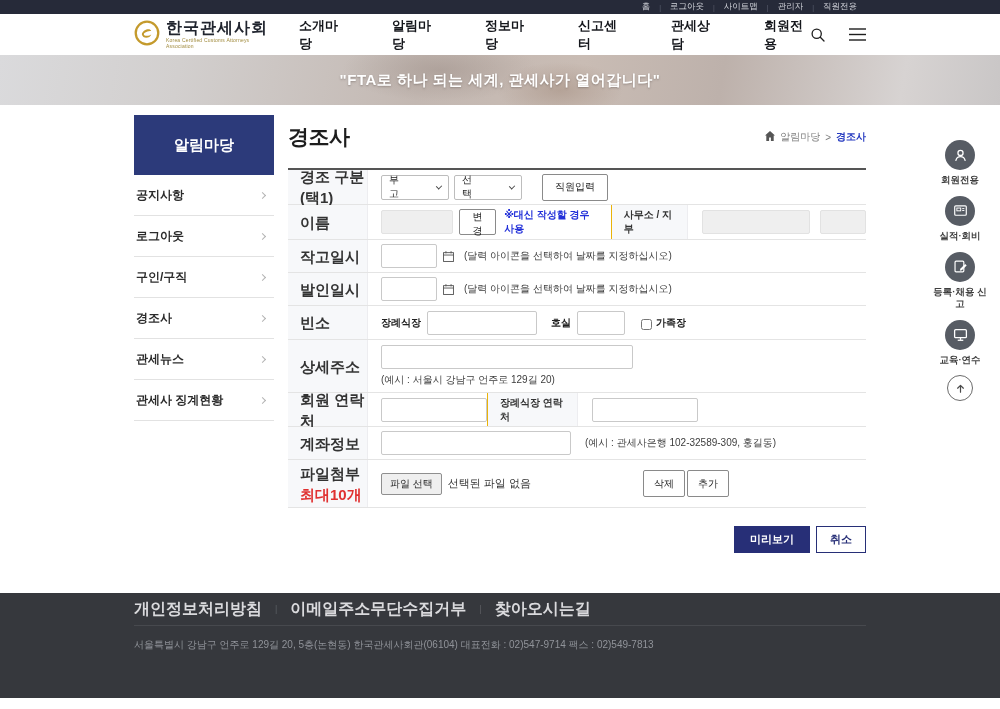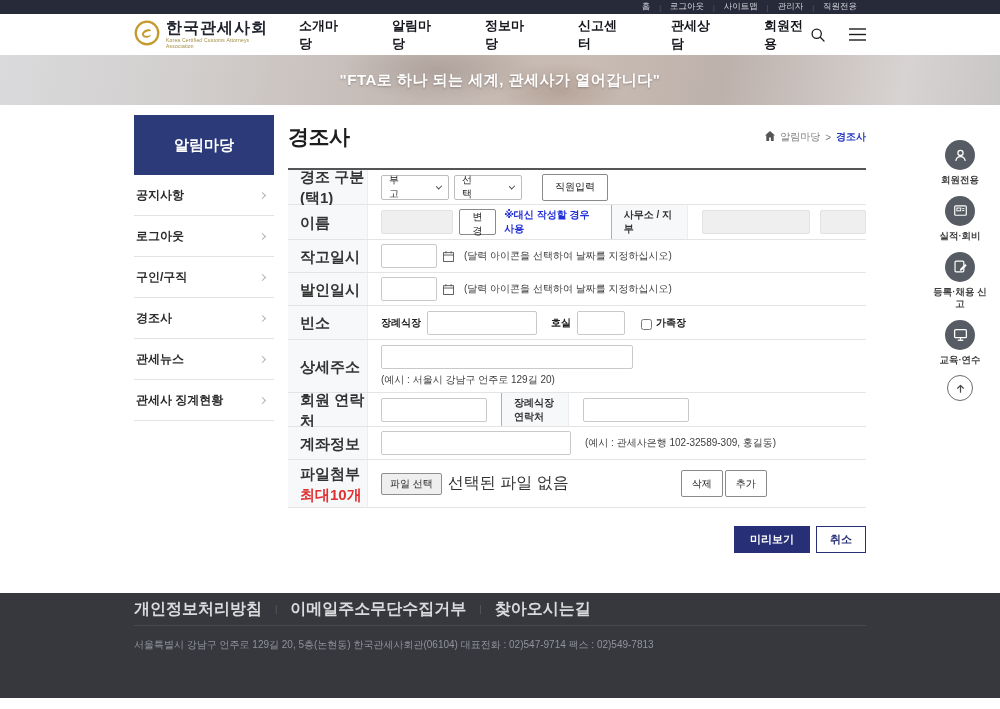--- a/index.html
+++ b/index.html
@@ -77,21 +77,21 @@
   .note-blue { color:#2230d9; font-size:10px; font-weight:bold; }
   .hint { font-size:10px; color:#3d3d3d; }
   .inline-lbl { font-size:10px; color:#222; font-weight:bold; }
   .subcell { align-self:stretch; background:#f7f8fa; border-left:1px solid #eab308; border-right:1px solid #ededf0;
     display:flex; align-items:center; padding:0 12px; font-size:10px; font-weight:bold; color:#333; }
   .cal { display:inline-flex; margin-left:6px; cursor:pointer; }
   .chk { display:flex; align-items:flex-end; gap:4px; }
   .chk input { width:11px; height:11px; }
   .filebtn { background:#efefef; border:1px solid #8f8f8f; border-radius:2px; height:22px;
     font-size:10px; padding:0 8px; cursor:pointer; font-family:inherit; color:#222; }
-  .nofile { font-size:16px; color:#333; margin-left:6px; }
+  .nofile { font-size:11px; color:#333; margin-left:6px; }
 
   .actions { display:flex; justify-content:flex-end; gap:6px; margin-top:18px; }
   .btn-primary { background:#272f77; color:#fff; border:1px solid #272f77; height:27px; padding:0 15px;
     font-size:11px; font-weight:bold; cursor:pointer; font-family:inherit; }
   .btn-cancel { background:#fff; color:#272f77; border:1px solid #272f77; height:27px; padding:0 13px;
     font-size:11px; font-weight:bold; cursor:pointer; font-family:inherit; }
 
   
   .quickmenu { position:absolute; top:140px; right:11px; width:58px; text-align:center; }
   .qitem { margin-bottom:10px; cursor:pointer; }
@@ -295,21 +295,21 @@
         <div class="fcell col">
           <input class="inp" style="width: 252px;" value="">
           <span class="hint">(예시 : 서울시 강남구 언주로 129길 20)</span>
         </div>
       </div>
 
       <div class="frow" style="height:34px">
         <div class="flabel">회원 연락처</div>
         <div class="fcell" style="padding-top:0;padding-bottom:0;padding-right:0">
           <input class="inp" style="width: 106px;" value="">
-          <div class="subcell" style="margin-left:14px;width:68px">장례식장 연락처</div>
+          <div class="subcell" style="width:91px">장례식장 연락처</div>
           <input class="inp" style="width: 106px; margin-left: 14px;" value="">
         </div>
       </div>
 
       <div class="frow" style="height:33px">
         <div class="flabel">계좌정보</div>
         <div class="fcell">
           <input class="inp" style="width: 190px;" value="">
           <span class="hint" style="margin-left:14px">(예시 : 관세사은행 102-32589-309, 홍길동)</span>
         </div>

